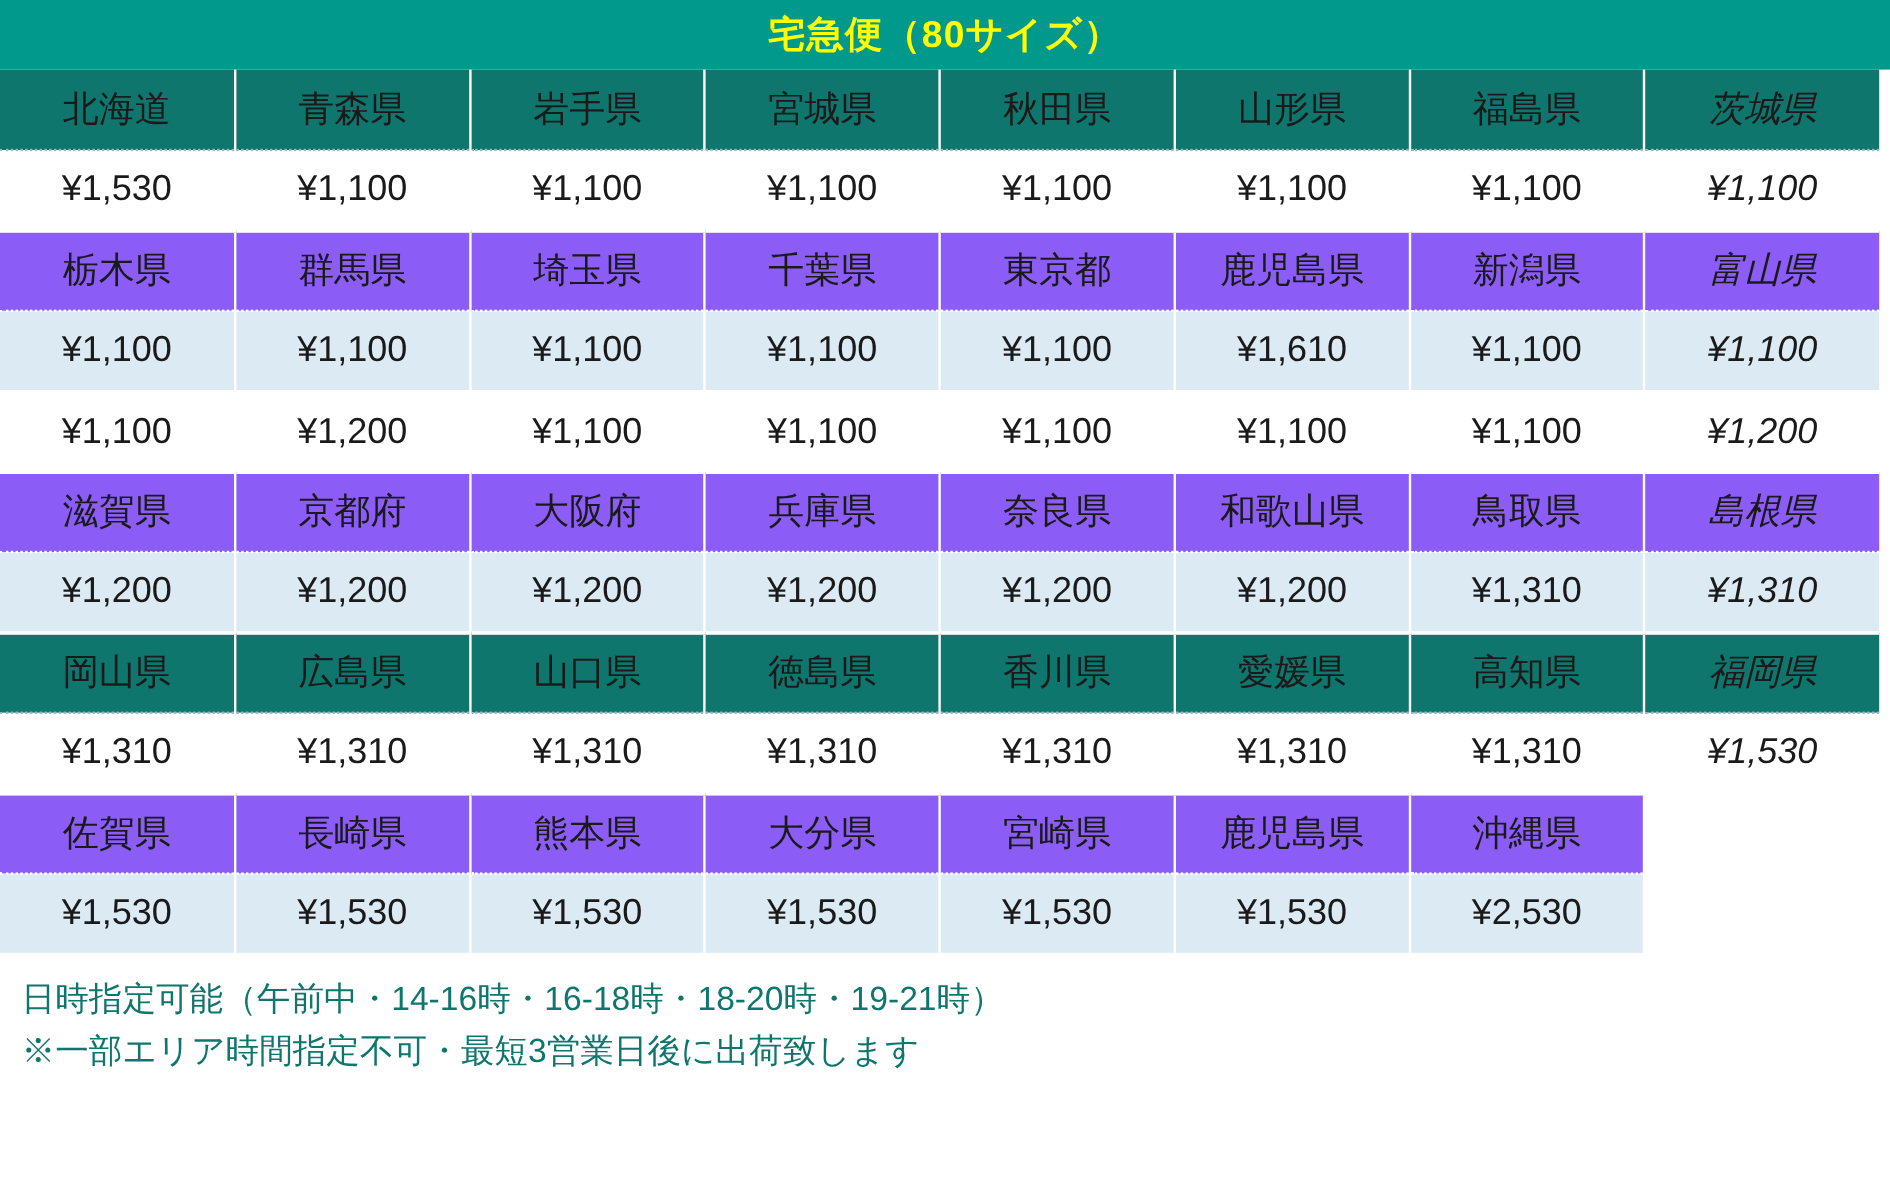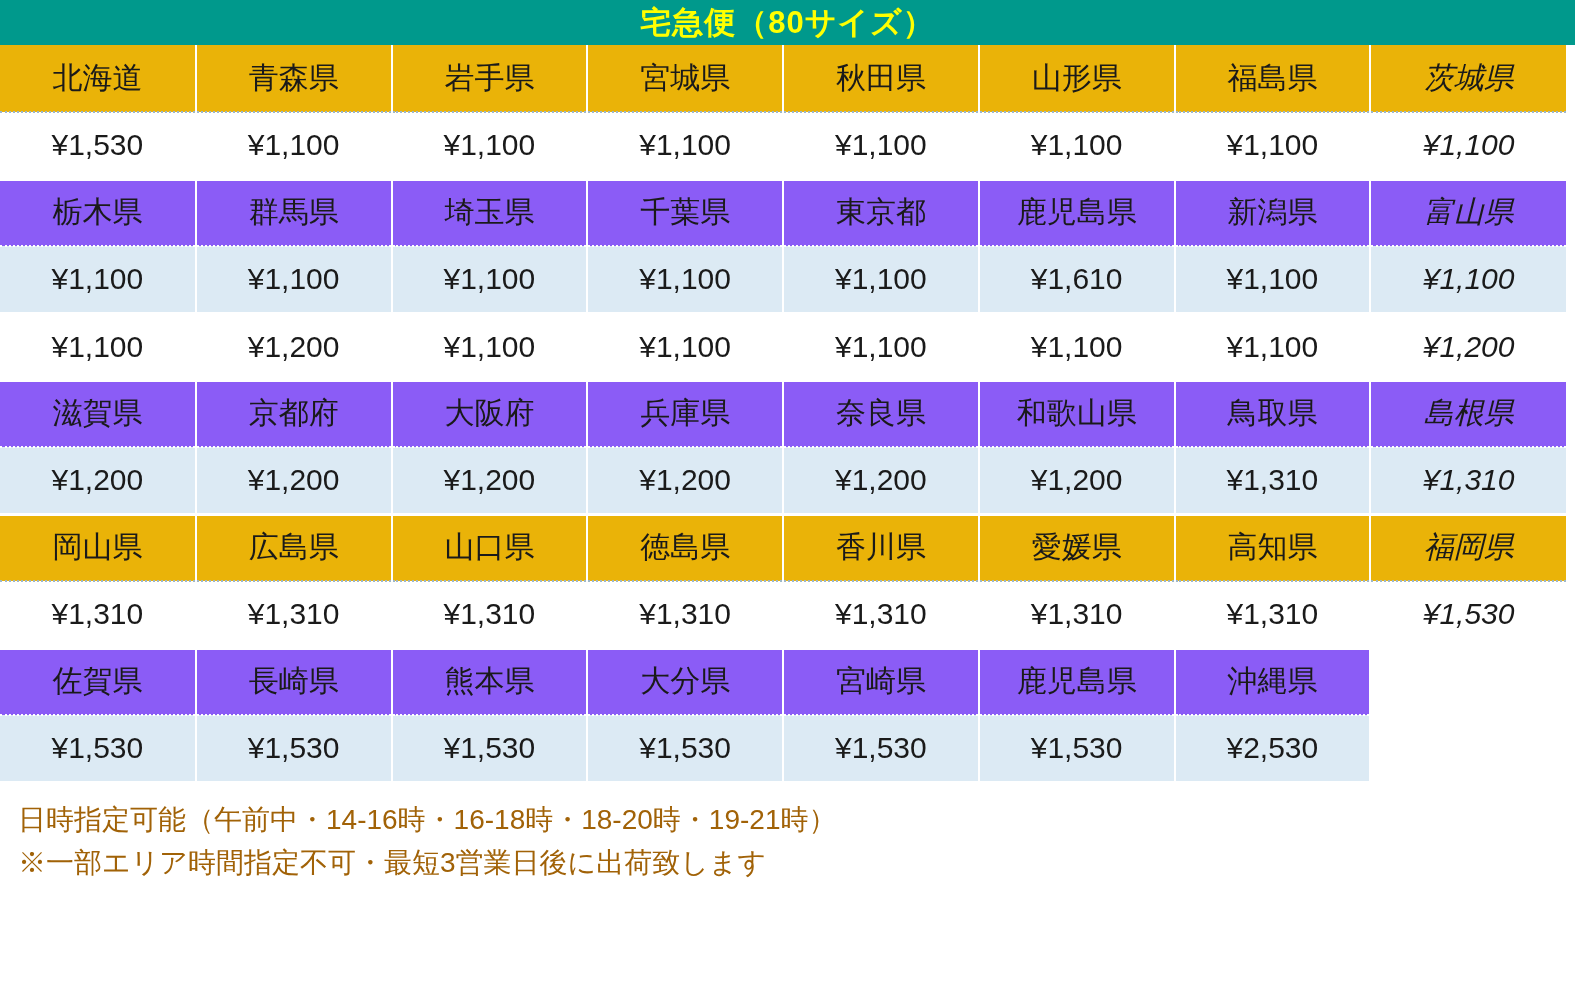--- a/index.html
+++ b/index.html
@@ -14,21 +14,21 @@
     color: #1a1a1a;
     overflow: hidden;
   }
   .sheet {
     width: 1575px;
     height: 1002px;
     position: relative;
     box-sizing: border-box;
   }
   .title-bar {
-    height: 45px;
+    height: 58px;
     background: #00998c;
     display: flex;
     align-items: center;
     justify-content: center;
   }
   .title-text {
     color: #ffff00;
     font-size: 31px;
     font-weight: bold;
     letter-spacing: 1px;
@@ -46,21 +46,21 @@
     vertical-align: middle;
     font-size: 30px;
     border-right: 2px solid #ffffff;
     box-sizing: border-box;
   }
   table.rate-table td:last-child {
     border-right: none;
     font-style: italic;
   }
   tr.pref-row td {
-    background: #eab308;
+    background: #0f766e;
     border-bottom: 2px dotted #9fb8c8;
   }
   tr.pref-row.shaded td {
     background: #8b5cf6;
     border-bottom: 2px dotted #ffffff;
   }
   tr.price-row td {
     background: #ffffff;
     border-bottom: 3px solid #ffffff;
     margin-left: 44px;
@@ -73,21 +73,21 @@
     background: #ffffff !important;
     border-right-color: #ffffff !important;
     border-bottom-color: #ffffff !important;
   }
   .notes {
     padding: 14px 0 0 18px;
   }
   .note-line {
     font-size: 28px;
     line-height: 1.55;
-    color: #a16207;
+    color: #0f766e;
   }
 </style>
 </head>
 <body>
 
 <div class="sheet">
 
   <div class="title-bar">
     <span class="title-text">宅急便（80サイズ）</span>
   </div>

